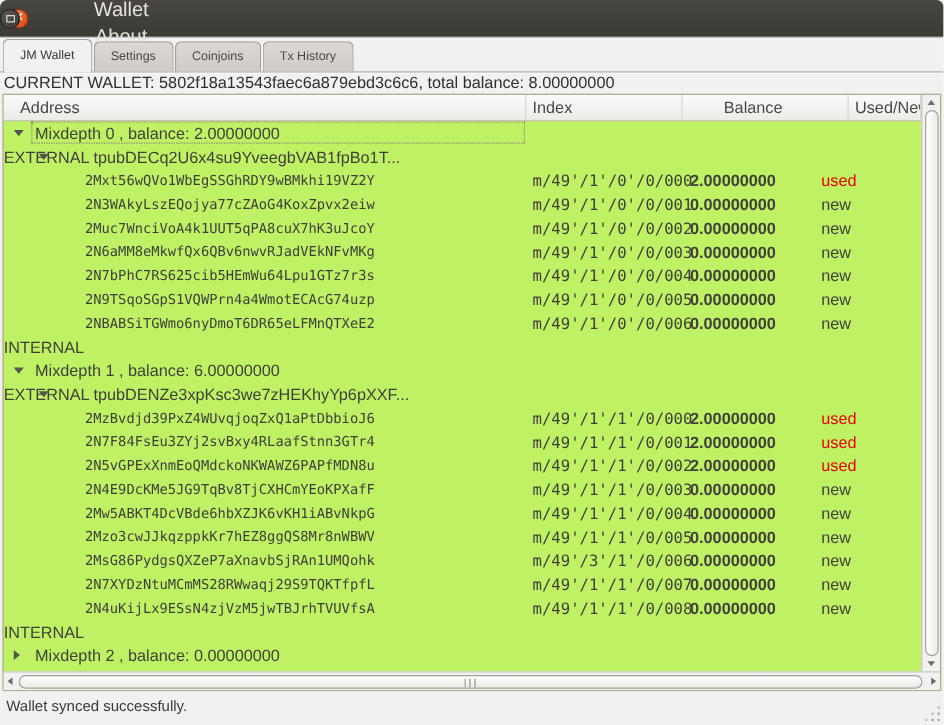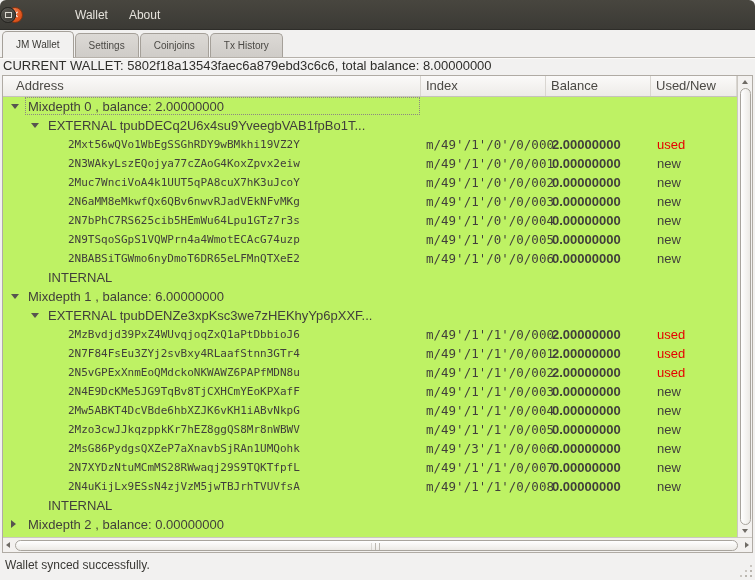--- a/index.html
+++ b/index.html
@@ -14,22 +14,22 @@
   .winbtn { position:absolute; top:7px; width:16px; height:16px; border-radius:50%;
     display:flex; align-items:center; justify-content:center; cursor:default; }
   .btn-close { left:7px; background:radial-gradient(circle at 35% 30%, #f58e62, #e3571f 55%, #cf4a15);
     border:1px solid #873511; }
   .btn-close .x { color:#fff; font-size:10px; line-height:10px; font-weight:bold;
     font-family:"DejaVu Sans",sans-serif; transform:translateY(-0.5px); }
   .btn-min, .btn-max { background:radial-gradient(circle at 35% 30%, #57544e, #403e39 70%);
     border:1px solid #2a2925; box-shadow:inset 0 0 0 1px rgba(255,255,255,0.08); }
   .btn-min .dash { width:7px; height:2px; background:#dcd8cf; border-radius:1px; }
   .btn-max .box { width:7px; height:6px; border:1.5px solid #dcd8cf; }
-  .menubar { position:absolute; left:75px; top:0; height:30px; display:flex; gap:21px;
-    align-items:center; color:#e6e3dc; font-size:12px; }
+  .menubar { position:absolute; left:75px; top:0; height:30px; display:flex; gap:3px;
+    align-items:center; color:#e6e3dc; font-size:16px;flex-direction:column; }
   .menu-item { cursor:default; }
 
   
   .tabbar { position:absolute; top:30px; left:0; right:0; height:27px; display:flex;
     align-items:flex-end; padding-left:2px; z-index:3; }
   .tab { height:24px; line-height:23px; padding:0 13px; font-size:10px; color:#4b4945;
     background:linear-gradient(#dcd9d5,#cfccc8); border:1px solid #a5a099;
     border-bottom:none; border-radius:5px 5px 0 0; margin-right:1px; cursor:default; }
   .tab.active { height:27px; line-height:26px; background:#f2f1f0; color:#3a3935;
     margin-bottom:-1px; position:relative; z-index:4; }
@@ -42,35 +42,35 @@
 
   
   .tree { position:absolute; top:75px; left:2px; right:2px; bottom:27px;
     border:1px solid #b0aba4; background:#bef264; z-index:2; }
   .tree-header { position:absolute; top:0; left:0; right:15px; height:21px; display:flex;
     background:linear-gradient(#fbfaf9,#edebe8); border-bottom:1px solid #c6c2bc;
     font-size:13px; color:#4a4844; }
   .hcell { line-height:20px; border-right:1px solid #d9d6d1; white-space:nowrap; overflow:hidden; }
   .hc-addr { width:418px; padding-left:13px; }
   .hc-idx  { width:125px; padding-left:5px; }
-  .hc-bal  { width:105px; padding-left:5px; }
+  .hc-bal  { width:105px; padding-left:5px;margin-left:28px; }
   .hc-status { flex:1; padding-left:5px; }
 
   .tree-rows { position:absolute; top:21px; left:0; right:15px; bottom:15px; overflow:hidden; }
   .row { position:relative; height:19px; display:flex; align-items:center; font-size:13px;
     color:#413f3b; cursor:default; }
   .c-addr { width:418px; position:relative; white-space:nowrap; overflow:hidden; height:19px;
     line-height:19px; }
   .c-idx { width:125px; padding-left:5px; font-family:"DejaVu Sans Mono","Liberation Mono",monospace;
     font-size:12.5px; white-space:nowrap; }
   .c-bal { width:105px; padding-left:6px; white-space:nowrap;font-weight:bold; }
   .c-status { flex:1; padding-left:6px; white-space:nowrap; }
   .c-status.used { color:#e60000; }
   .row.mixdepth .c-addr { padding-left:25px; }
-  .row.branch   .c-addr { padding-left:45px; }
+  .row.branch   .c-addr { }
   .row.address  .c-addr { padding-left:65px;
     font-family:"DejaVu Sans Mono","Liberation Mono",monospace; font-size:11px; }
   .expander { position:absolute; top:7px; width:0; height:0; }
   .expander.open { border-left:4px solid transparent; border-right:4px solid transparent;
     border-top:5px solid #57544f; }
   .expander.closed { top:5px; border-top:4px solid transparent; border-bottom:4px solid transparent;
     border-left:5px solid #57544f; }
   .row.mixdepth .expander { left:8px; }
   .row.branch   .expander { left:28px; }
   .row.focused .c-addr::after { content:""; position:absolute; left:22px; right:1px; top:0;

